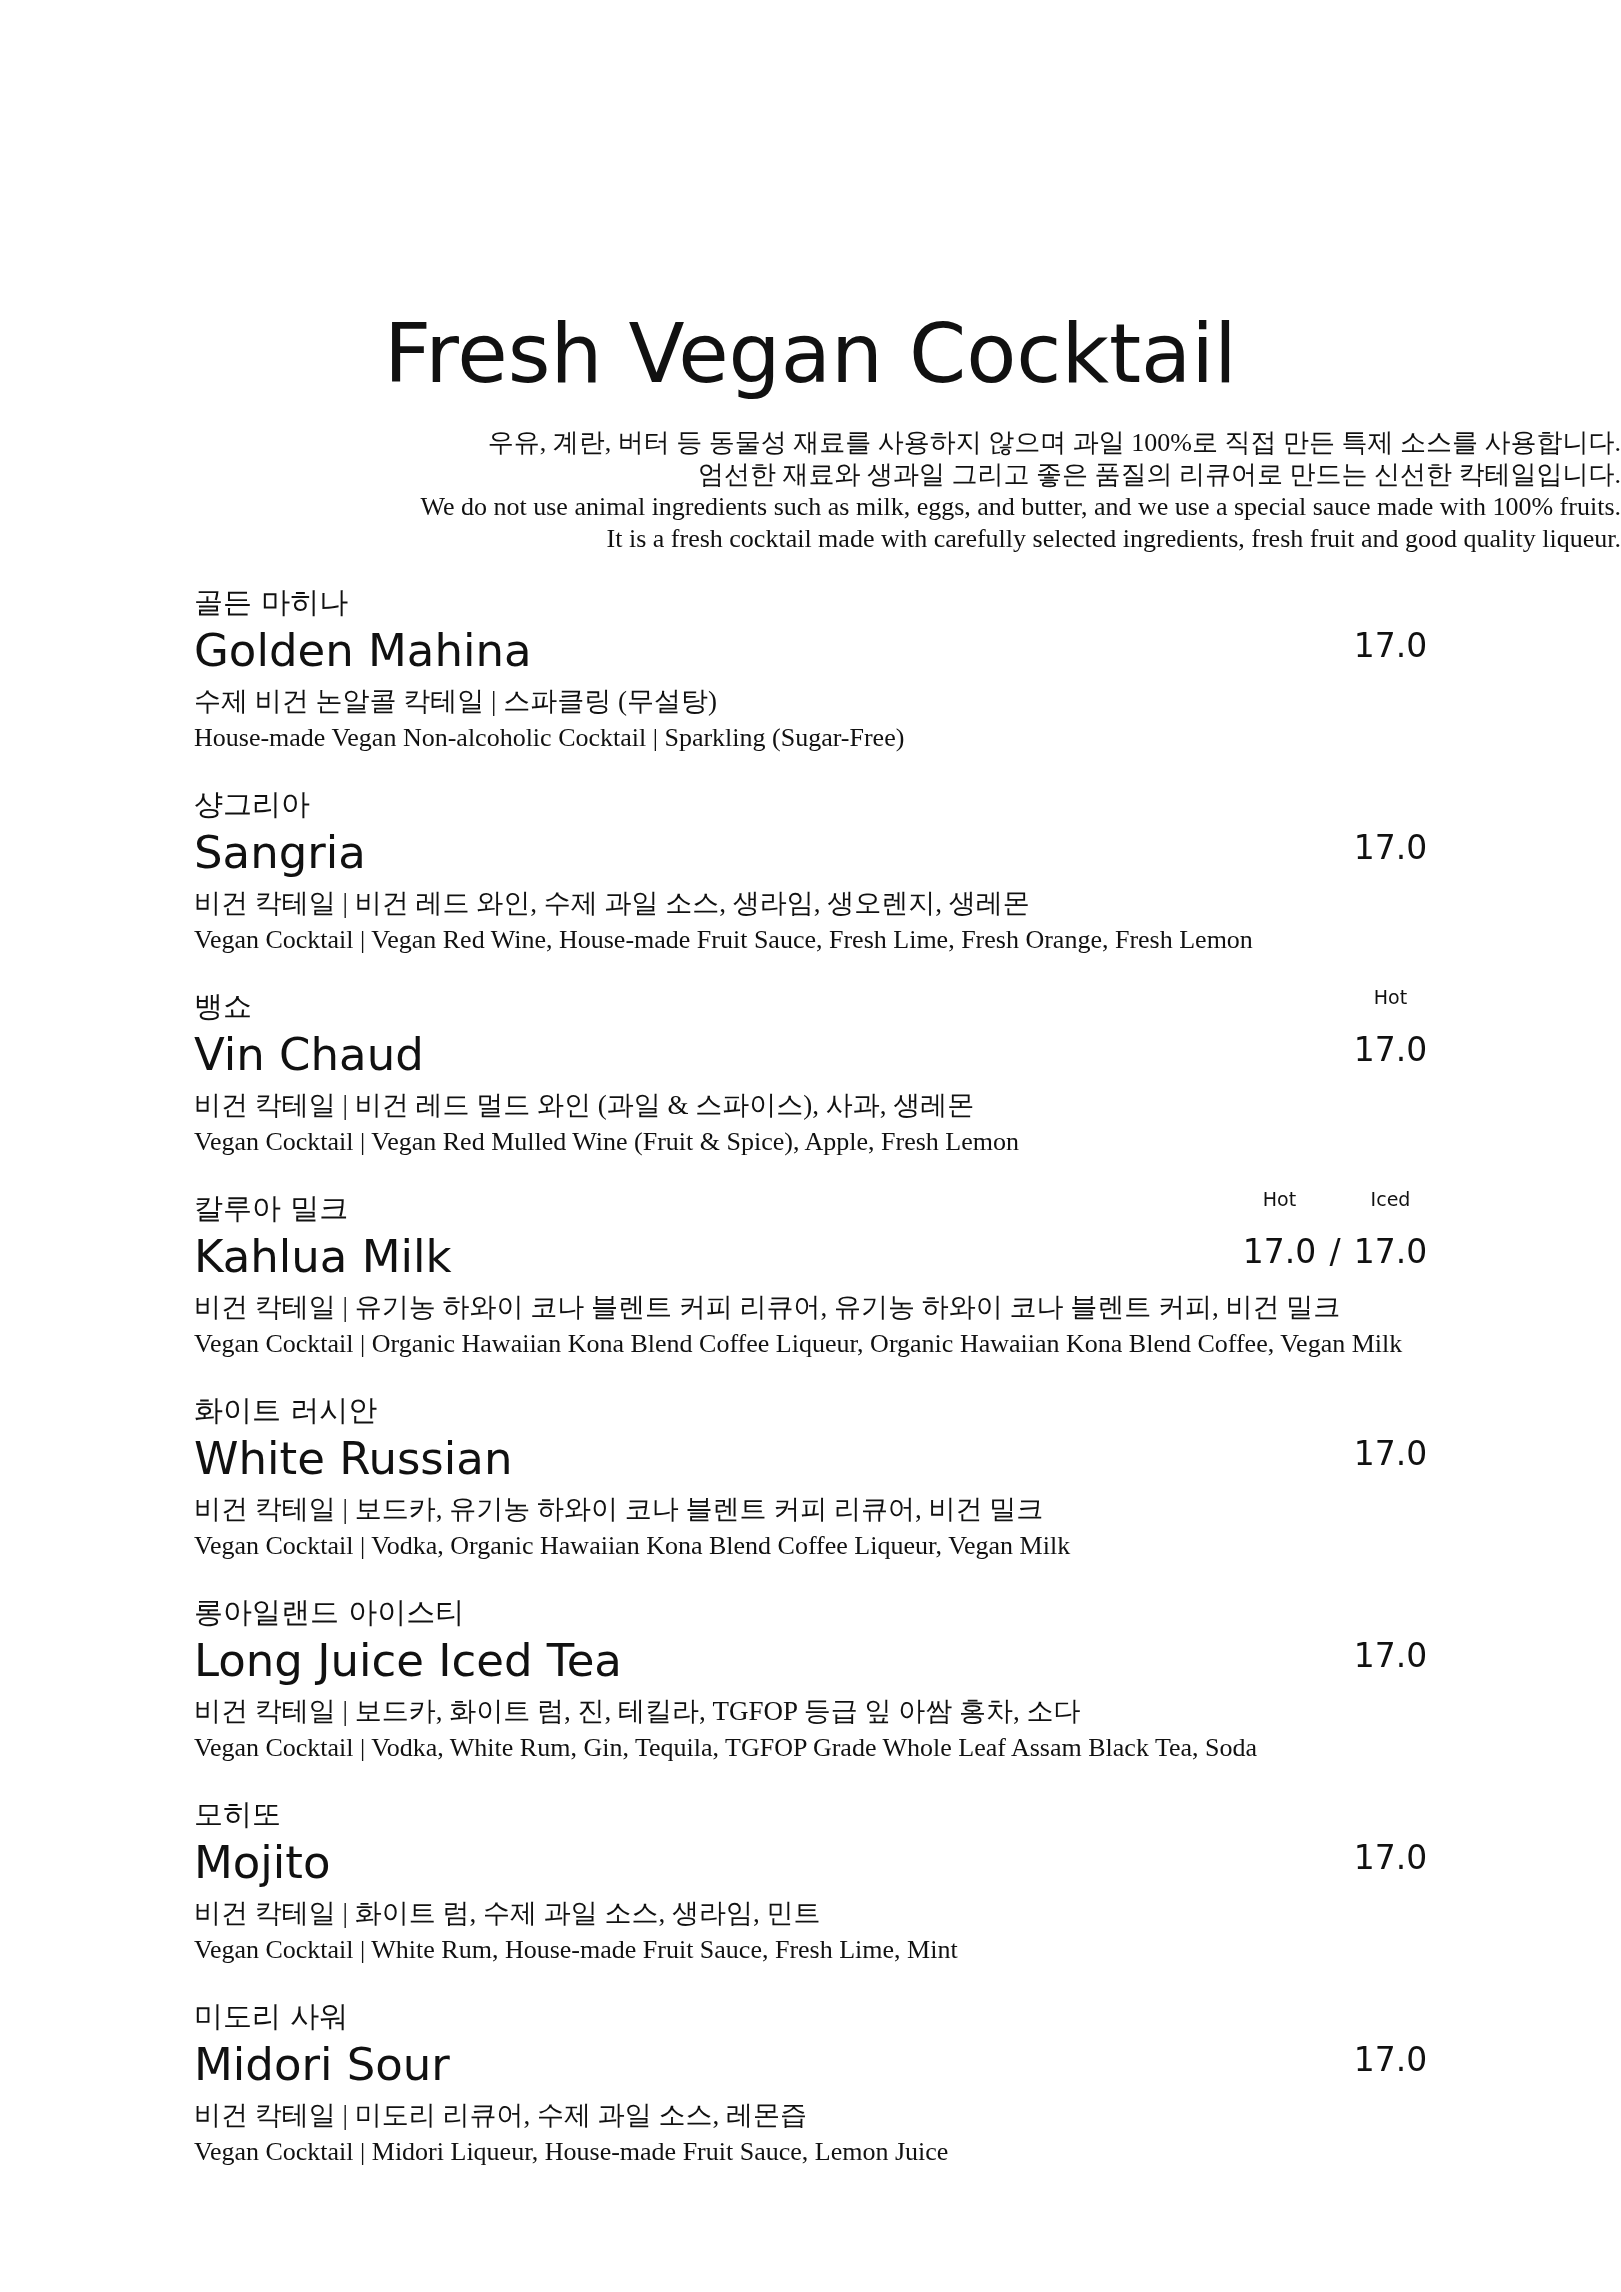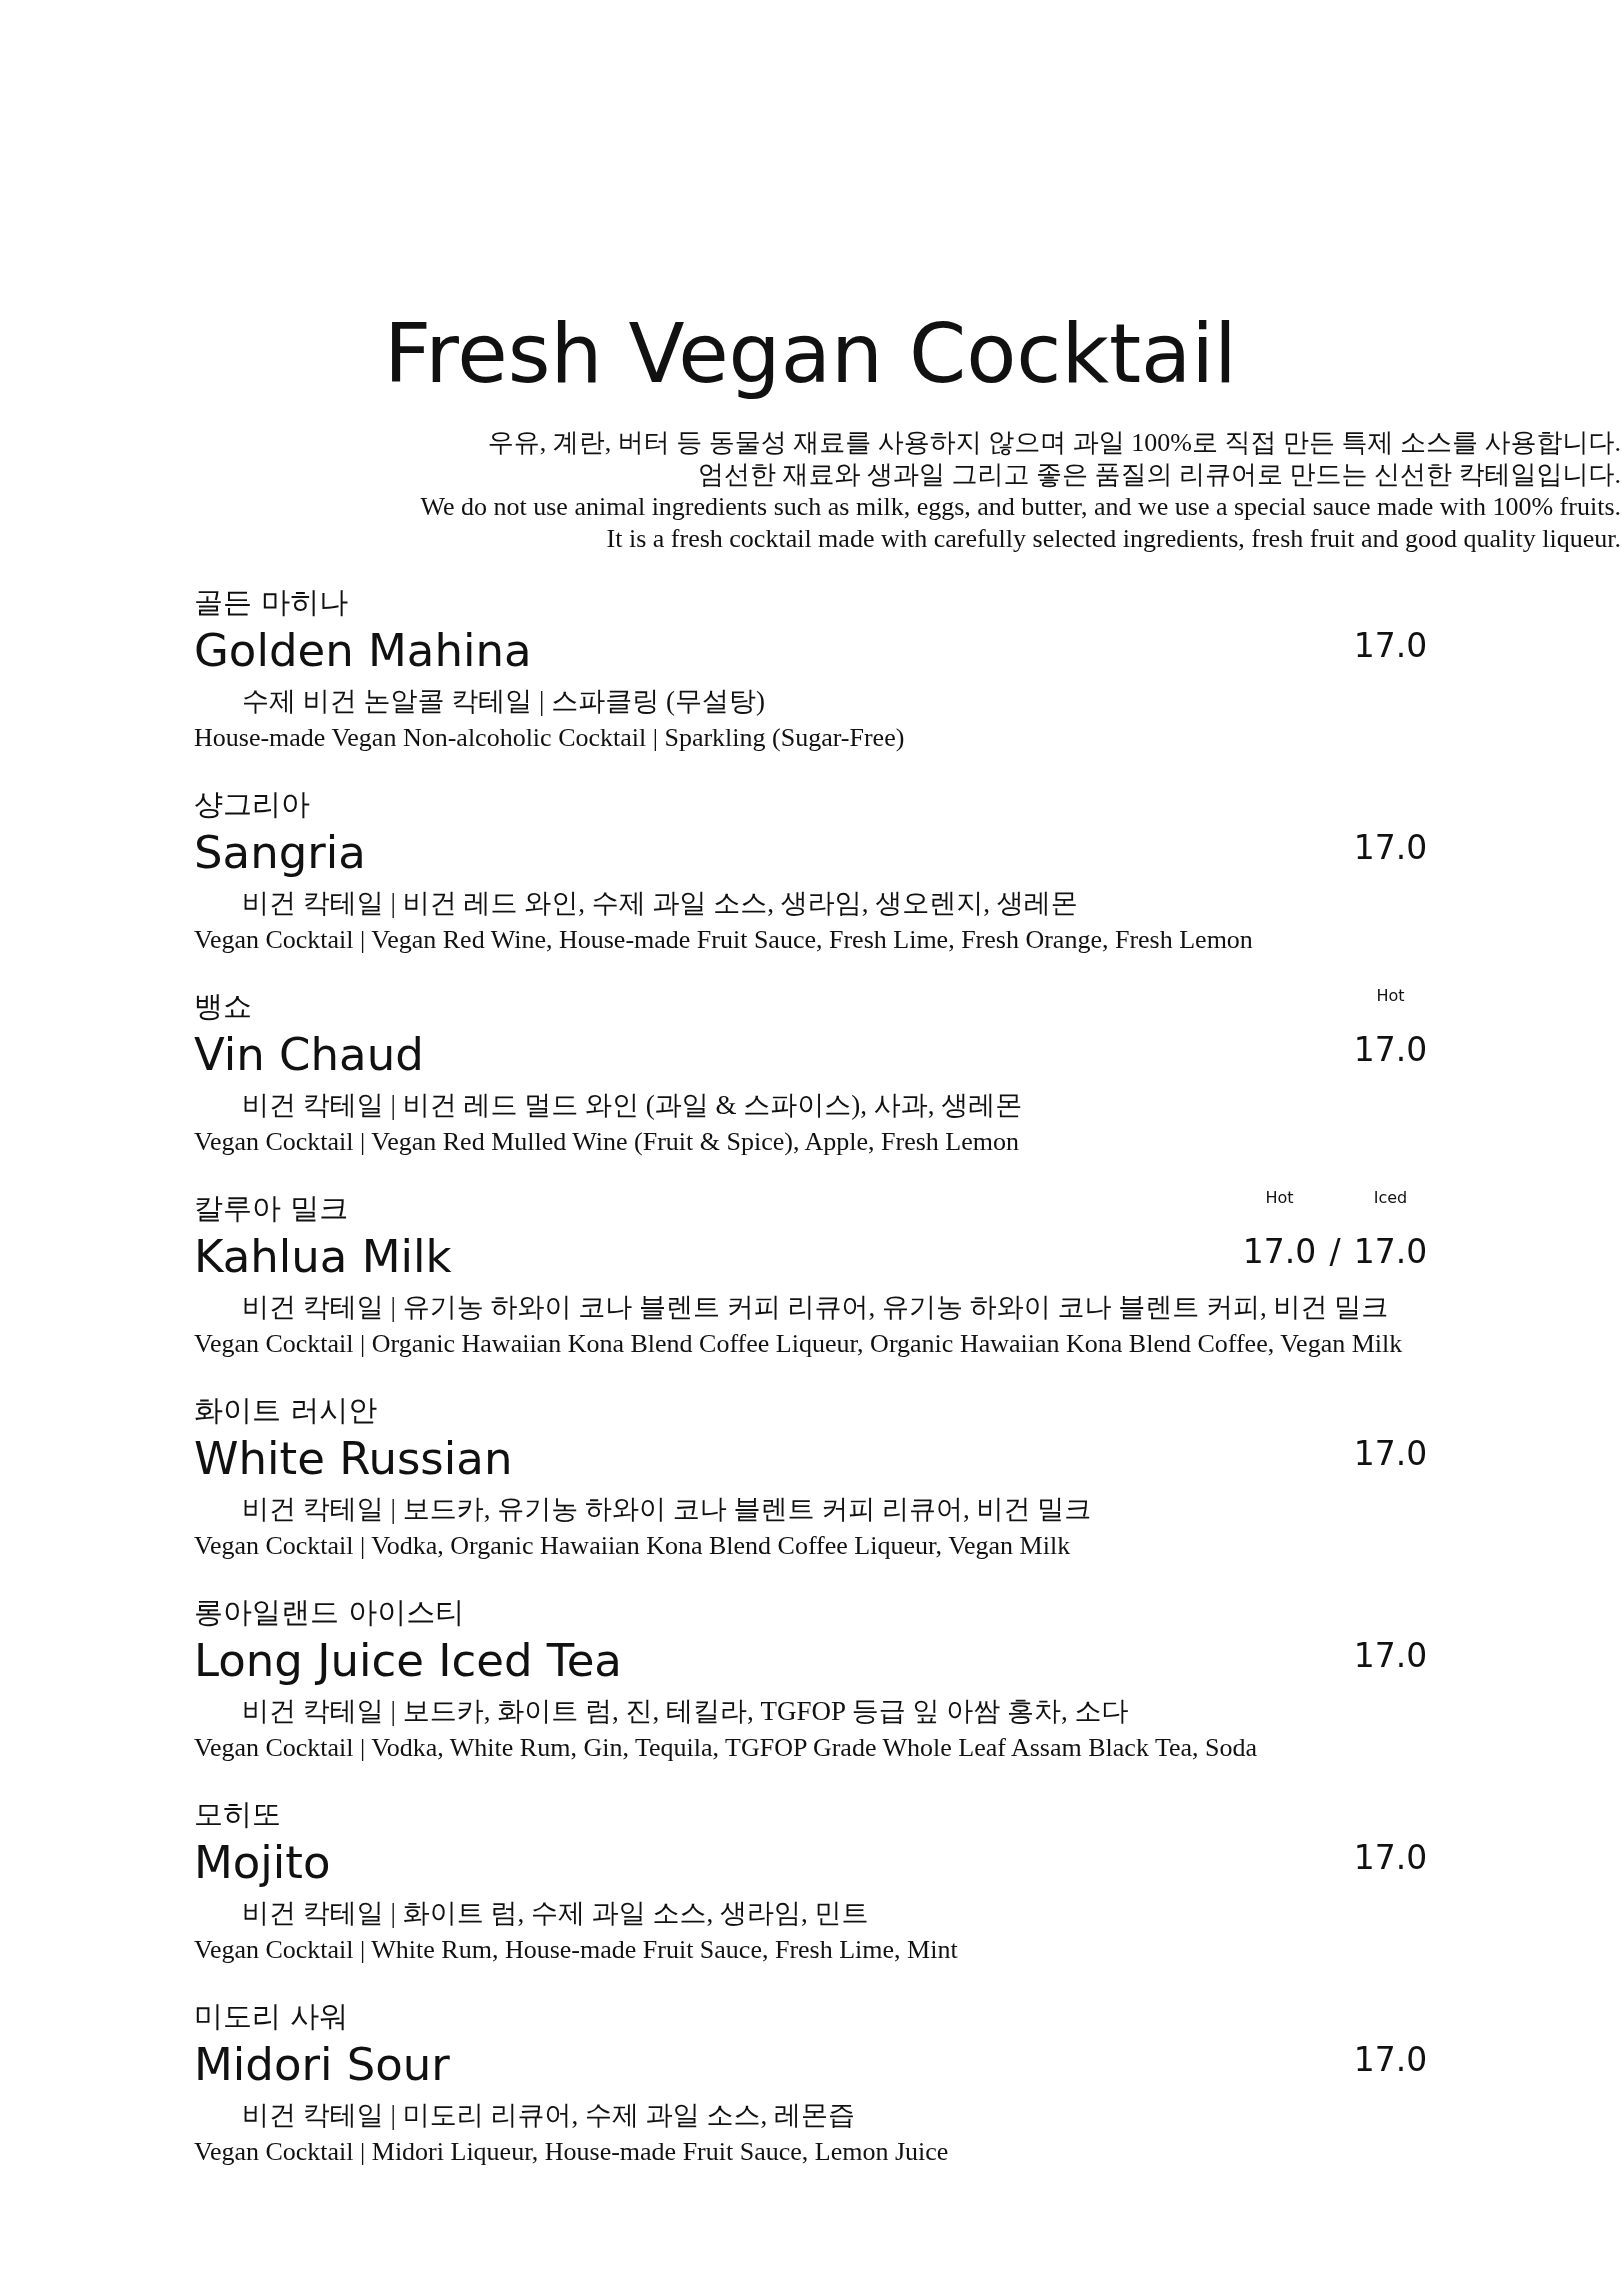--- a/index.html
+++ b/index.html
@@ -49,33 +49,32 @@
     line-height:1;
     font-weight:500;
     white-space:nowrap;
   }
   .desc-ko{
     position:absolute;left:0;top:99px;
     font-family:"Liberation Serif",serif;
     font-size:27px;
     line-height:30px;
     white-space:nowrap;
-    margin-left:48px;
   }
   .desc-en{
     position:absolute;left:0;top:136px;
     font-family:"Liberation Serif",serif;
     font-size:26px;
     line-height:30px;
     white-space:nowrap;
   }
   .tags-row{
     position:absolute;right:0;top:-5.4px;
     display:flex;justify-content:flex-end;
-    font-size:16px;font-weight:500;
+    font-size:19px;font-weight:500;
   }
   .price-row{
     position:absolute;right:0;top:41px;
     display:flex;justify-content:flex-end;
     font-size:33px;font-weight:500;line-height:1.1;
   }
   .tag{min-width:75px;text-align:center;}
   .sep{min-width:36px;text-align:center;}
   .price-part{min-width:75px;text-align:center;}
 </style>

